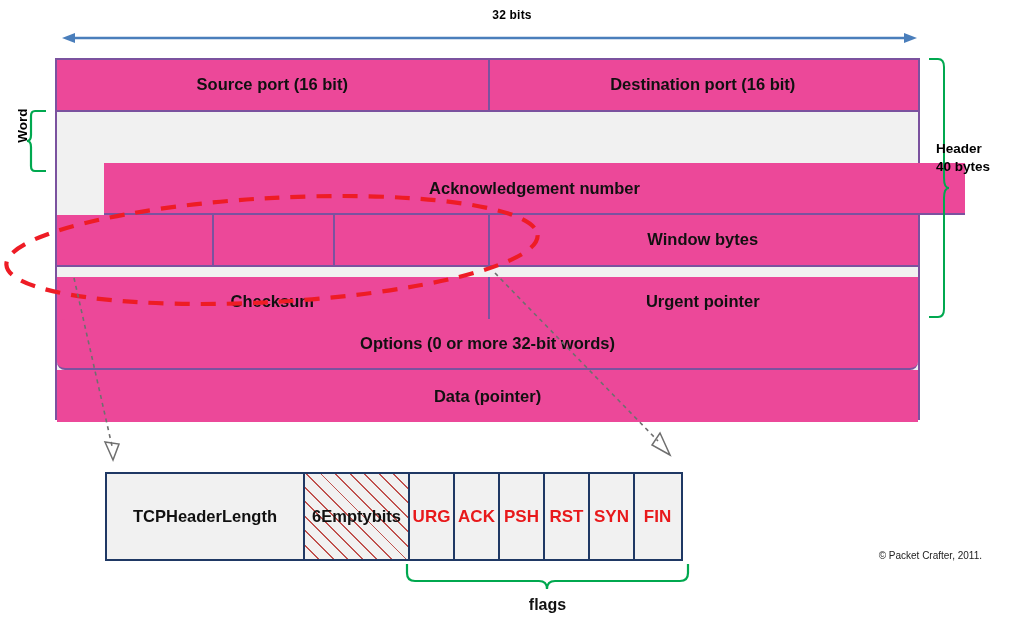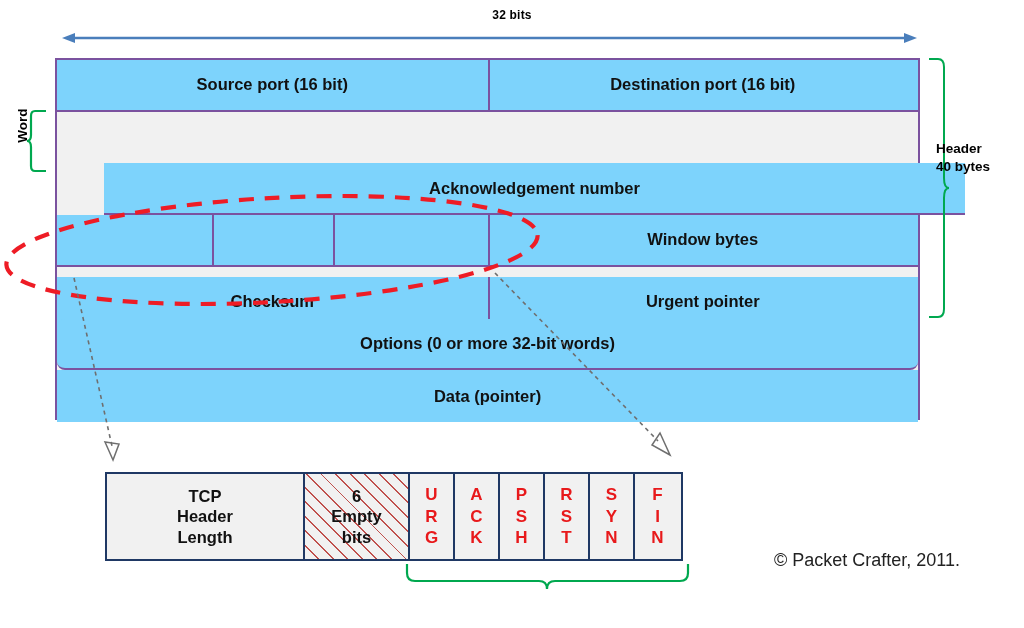--- a/index.html
+++ b/index.html
@@ -25,21 +25,21 @@
   #hdr-table{
     left:55px;top:58px;width:865px;height:362px;
     border:2.5px solid #7b529f;
     box-sizing:border-box;
     background:#f1f1f1;
   }
   .hrow{
     position:absolute;left:0;width:100%;height:51.7px;
     box-sizing:border-box;
     border-bottom:2.5px solid #7b529f;
-    background:#7dd3fc;
+    background:#ec4899;
     text-align:center;
   }
   .hrow.last{border-bottom:none;}
   .cell{
     position:absolute;top:0;height:100%;
     display:flex;align-items:center;justify-content:center;
     font-size:16.5px;font-weight:bold;color:#111;
     box-sizing:border-box;
     white-space:nowrap;
   }
@@ -68,21 +68,21 @@
   
   #detail-table{
     left:105px;top:472px;width:578px;height:89px;
     border:2.5px solid #1f3864;
     box-sizing:border-box;background:#f1f1f1;
   }
   .dcell{
     position:absolute;top:0;height:100%;
     box-sizing:border-box;
     border-right:2px solid #1f3864;
-    display:flex;flex-direction:column;
+    display:flex;flex-direction:row;
     align-items:center;justify-content:center;
     background:#f1f1f1;
     overflow:hidden;
   }
   .dcell.nolast{border-right:none;}
   .dcell .line{
     font-size:16.5px;font-weight:bold;color:#111;line-height:1.22;
     position:relative;z-index:2;
   }
   .dcell.flag .line{
@@ -96,21 +96,21 @@
       #c0504d 9px, #c0504d 10.3px
     );
   }
   #flags-brace{left:405px;top:563px;width:285px;height:34px;}
   #flags-label{
     left:405px;top:596px;width:285px;text-align:center;
     font-size:16px;font-weight:bold;color:#111;
   }
   #copyright{
     left:752px;top:550px;width:230px;
-    font-size:18px;color:#222;font-weight:normal;text-align:center;
+    font-size:10px;color:#222;font-weight:normal;text-align:right;
   }
 </style>
 </head>
 <body>
 
 <div class="stage">
 
   <div class="abs" id="bits-label">32 bits</div>
 
   <svg class="abs" id="bits-arrow" viewBox="0 0 855 16">
@@ -232,16 +232,17 @@
     <div class="dcell flag nolast" style="left:528px;width:45px;">
       <span class="line">F</span>
       <span class="line">I</span>
       <span class="line">N</span>
     </div>
   </div>
 
   <svg class="abs" id="flags-brace" viewBox="0 0 285 34">
     <path d="M2,1 L2,10 Q2,18 10,18 L134,18 Q142,18 142,26 Q142,18 150,18 L275,18 Q283,18 283,10 L283,1" fill="none" stroke="#00a84f" stroke-width="2.2"></path>
   </svg>
+  <div class="abs" id="flags-label">flags</div>
 
   <div class="abs" id="copyright">© Packet Crafter, 2011.</div>
 
 </div>
 
 </body></html>

